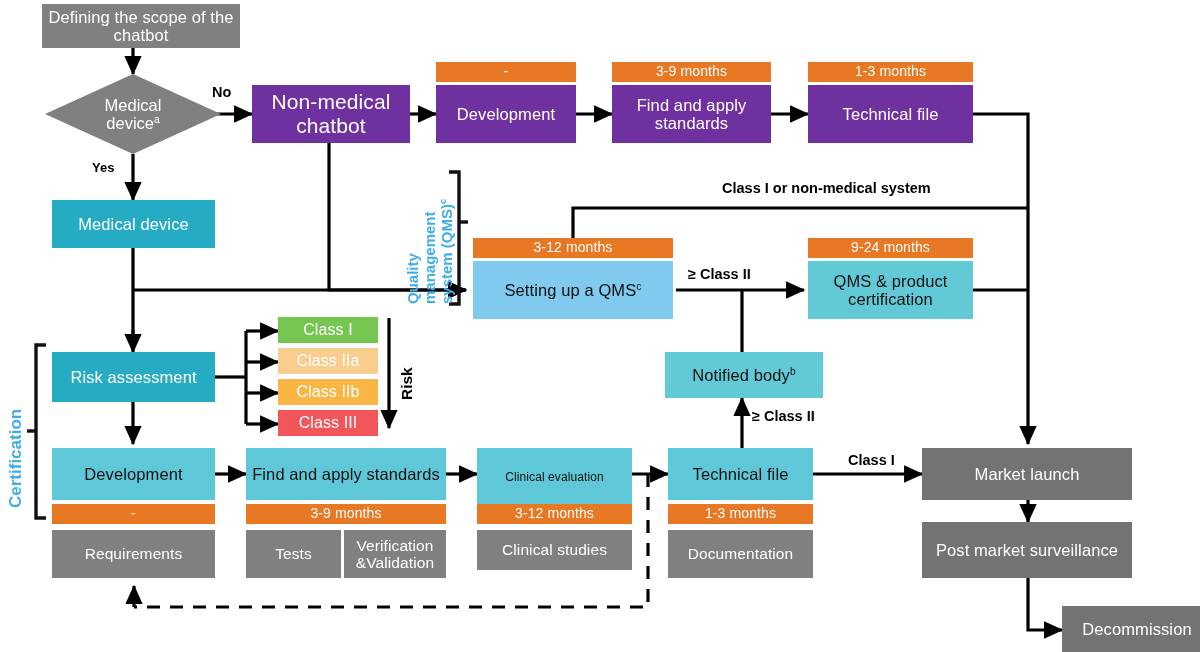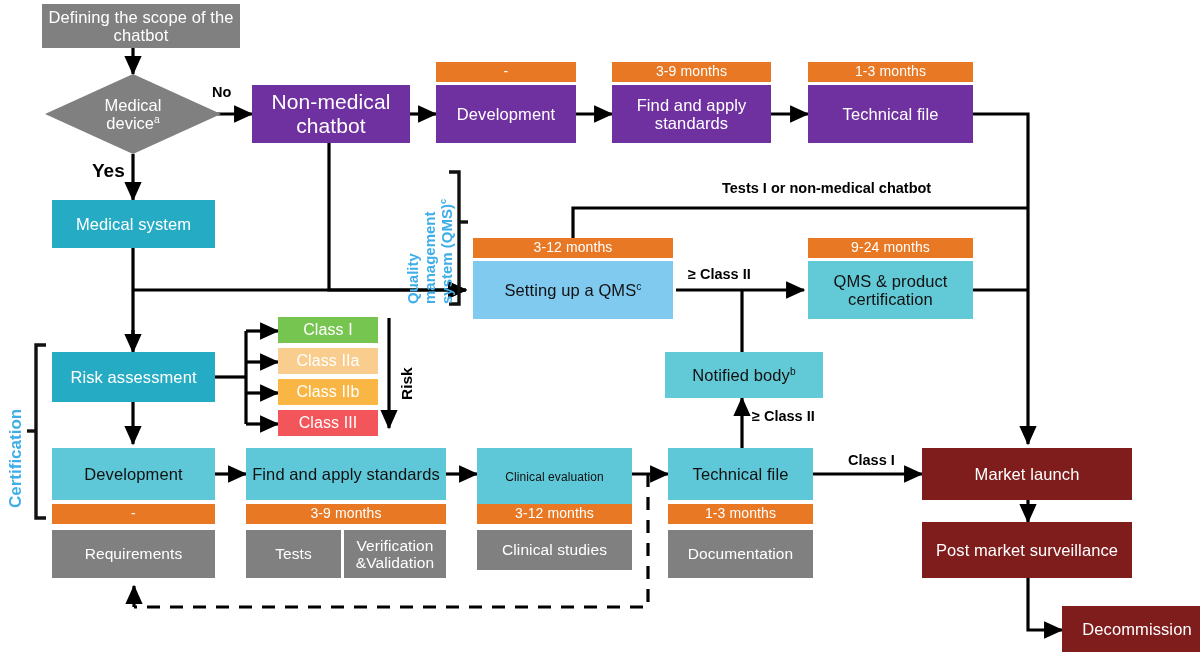--- a/index.html
+++ b/index.html
@@ -32,21 +32,21 @@
     letter-spacing:0.1px;
     z-index:3;
   }
   .grey   {background:#808080; color:#ffffff;}
   .purple {background:#7031A0; color:#ffffff;}
   .teal   {background:#26ABC4; color:#ffffff;}
   .teal2  {background:#5FC8D8; color:#111111;}
   .teal3  {background:#62C9D6; color:#111111;}
   .lblue  {background:#80C9EF; color:#111111;}
   .orange {background:#E97824; color:#ffffff;}
-  .navy   {background:#7f1d1d; color:#ffffff;}
+  .navy   {background:#737373; color:#ffffff;}
   .green  {background:#76C551; color:#ffffff;}
   .sand   {background:#F8CD8D; color:#ffffff;}
   .amber  {background:#F9B644; color:#ffffff;}
   .red    {background:#F2555A; color:#ffffff;}
 
   .diamond{
     position:absolute;
     z-index:3;
   }
   .diamond .dshape{
@@ -170,36 +170,36 @@
     <div class="dshape"></div>
     <div class="dtext" style="font-size:16.5px;">
       <span>
         <span>Medical</span><br>
         <span>device</span><sup>a</sup>
       </span>
     </div>
   </div>
 
   <div class="edgelabel" style="left:212px; top:84px; font-size:14.5px;">No</div>
-  <div class="edgelabel" style="left:92px; top:160px; font-size:19px;">Yes</div>
+  <div class="edgelabel" style="left:92px; top:160px; font-size:13px;">Yes</div>
 
   <div class="node purple" style="left:252px; top:85px; width:158px; height:58px; font-size:21px; padding:0 6px;">Non-medical chatbot</div>
 
   <div class="node orange" style="left:436px; top:62px; width:140px; height:20px; font-size:14px;">-</div>
   <div class="node purple" style="left:436px; top:85px; width:140px; height:58px; font-size:16.5px; padding:0 4px;">Development</div>
 
   <div class="node orange" style="left:612px; top:62px; width:159px; height:20px; font-size:14px;">3-9 months</div>
   <div class="node purple" style="left:612px; top:85px; width:159px; height:58px; font-size:16.5px; padding:0 8px;">Find and apply standards</div>
 
   <div class="node orange" style="left:808px; top:62px; width:165px; height:20px; font-size:14px;">1-3 months</div>
   <div class="node purple" style="left:808px; top:85px; width:165px; height:58px; font-size:16.5px; padding:0 4px;">Technical file</div>
 
-  <div class="node teal" style="left:52px; top:200px; width:163px; height:48px; font-size:16.5px;">Medical system</div>
-
-  <div class="edgelabel" style="left:722px; top:180px; font-size:14.5px;">Tests I or non-medical chatbot</div>
+  <div class="node teal" style="left:52px; top:200px; width:163px; height:48px; font-size:16.5px;">Medical device</div>
+
+  <div class="edgelabel" style="left:722px; top:180px; font-size:14.5px;">Class I or non-medical system</div>
 
   <div class="vlabel" style="left:404px; top:304px; font-size:15px; color:#3FAEE8; transform:rotate(-90deg);">
     <span>Quality</span><br>
     <span>management</span><br>
     <span>system (QMS)</span><sup>c</sup>
   </div>
 
   <div class="node orange" style="left:473px; top:238px; width:200px; height:20px; font-size:14px;">3-12 months</div>
   <div class="node lblue" style="left:473px; top:261px; width:200px; height:58px; font-size:16.5px;">
     <span><span>Setting up a QMS</span><sup>c</sup></span>

